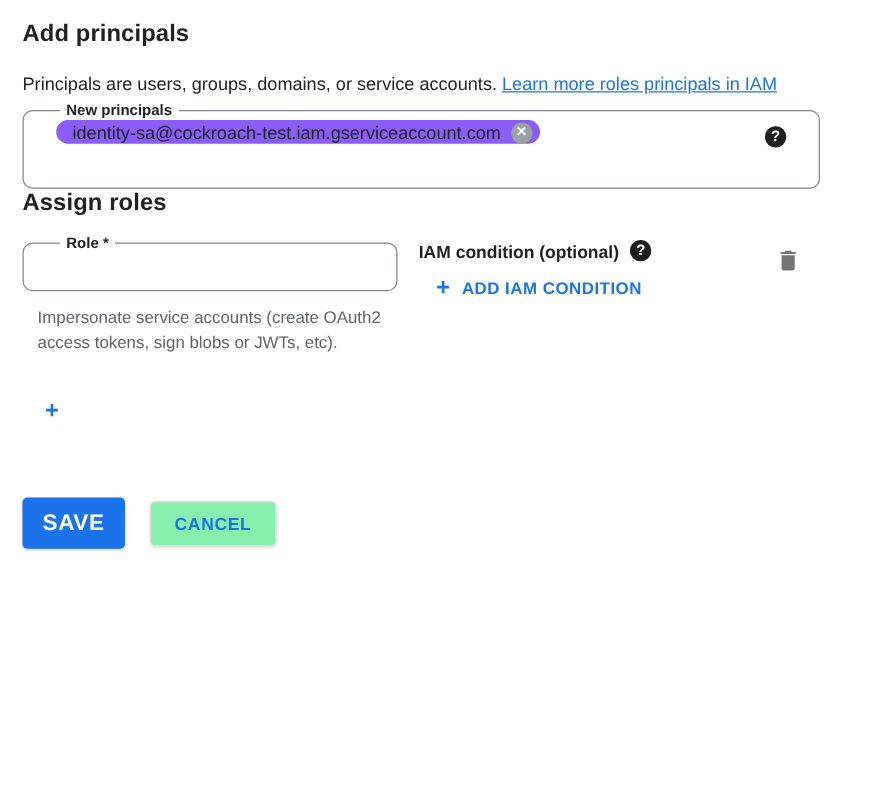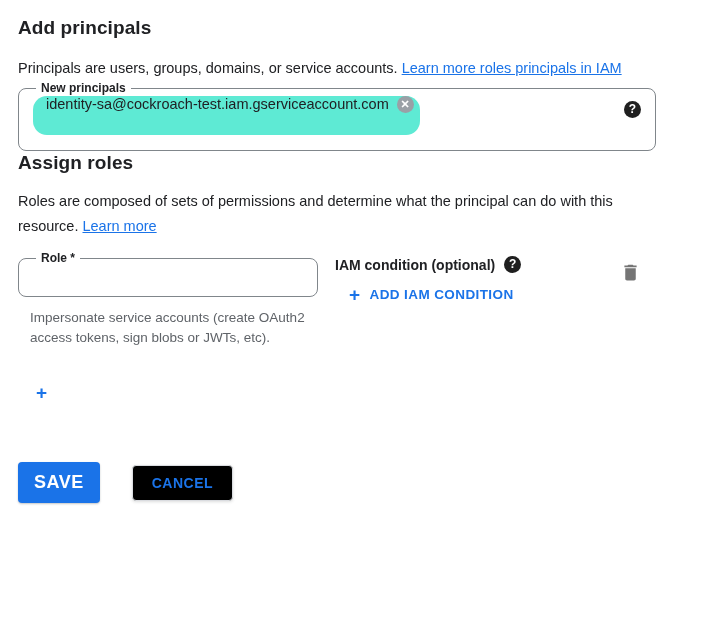--- a/index.html
+++ b/index.html
@@ -21,34 +21,34 @@
     font-size: 14.5px; line-height: 25px; color: #202124;
     margin: 16px 0 0 0;
   }
   .desc-principals { max-width: 652px; }
   .desc-roles { max-width: 612px; margin-top: 14px; }
   a.inline-link { color: #1a73e8; text-decoration: underline; cursor: pointer; }
 
   
   fieldset.outlined {
     border: 1px solid #80868b; border-radius: 8px;
-    margin: 0; padding: 0 12px;
+    margin: 0; padding: 0 24px;
   }
   fieldset.outlined legend {
     font-size: 12px; font-weight: bold; color: #202124;
     padding: 0 5px; margin-left: 5px; line-height: 14px;
   }
   .principals-fieldset { width: 638px; min-height: 70px; margin-top: 10px; }
   .principals-content {
     display: flex; align-items: flex-start; justify-content: space-between;
     padding: 1px 2px 14px 2px;
   }
   .chip {
-    display: inline-flex; align-items: flex-start; gap: 8px;
-    background: #5eead4; border-radius: 14px; height: 39px;
+    display: inline-flex; align-items: flex-end; gap: 8px;
+    background: #8b5cf6; border-radius: 14px; height: 19px;
     padding: 0 6px 0 13px; font-size: 14.5px; color: #202124;
     white-space: nowrap;
   }
   .chip-close {
     width: 17px; height: 17px; border-radius: 50%;
     background: #9aa0a6; color: #ffffff;
     font-size: 11px; font-weight: bold; line-height: 17px; text-align: center;
     cursor: pointer; flex: 0 0 auto;
   }
   .help-icon {
@@ -101,24 +101,24 @@
 
   .actions-row { display: flex; align-items: center; margin-top: 56px; }
   .save-btn {
     background: #1a73e8; color: #ffffff; border: none; border-radius: 4px;
     font-family: "Liberation Sans", sans-serif;
     font-size: 18px; font-weight: bold; letter-spacing: 0.5px;
     padding: 10px 16px; cursor: pointer;
     box-shadow: 0 1px 2px rgba(60,64,67,0.3);
   }
   .cancel-btn {
-    background: #000000; color: #1a73e8; border: 1px solid #dadce0; border-radius: 4px;
+    background: #86efac; color: #1a73e8; border: 1px solid #dadce0; border-radius: 4px;
     font-family: "Liberation Sans", sans-serif;
     font-size: 14px; font-weight: bold; letter-spacing: 0.5px;
-    padding: 9px 19px; margin-left: 32px; cursor: pointer;
+    padding: 9px 19px; margin-left: 20px; cursor: pointer;
     box-shadow: 0 1px 3px rgba(60,64,67,0.18);
   }
 </style>
 </head>
 <body>
 
 <div class="page">
 
   <h1 class="section-title">Add principals</h1>
 
@@ -130,21 +130,20 @@
       <span class="chip">
         <span>identity-sa@cockroach-test.iam.gserviceaccount.com</span>
         <span class="chip-close">✕</span>
       </span>
       <span class="help-icon">?</span>
     </div>
   </fieldset>
 
   <h2 class="section-title roles-heading">Assign roles</h2>
 
-  <p class="desc desc-roles"><span>Roles are composed of sets of permissions and determine what the principal can do with this resource.</span> <a class="inline-link">Learn more</a></p>
 
   <div class="roles-row">
 
     <div class="role-col">
       <fieldset class="outlined role-fieldset">
         <legend>Role *</legend>
       </fieldset>
       <div class="role-helper">Impersonate service accounts (create OAuth2 access tokens, sign blobs or JWTs, etc).</div>
     </div>
 

